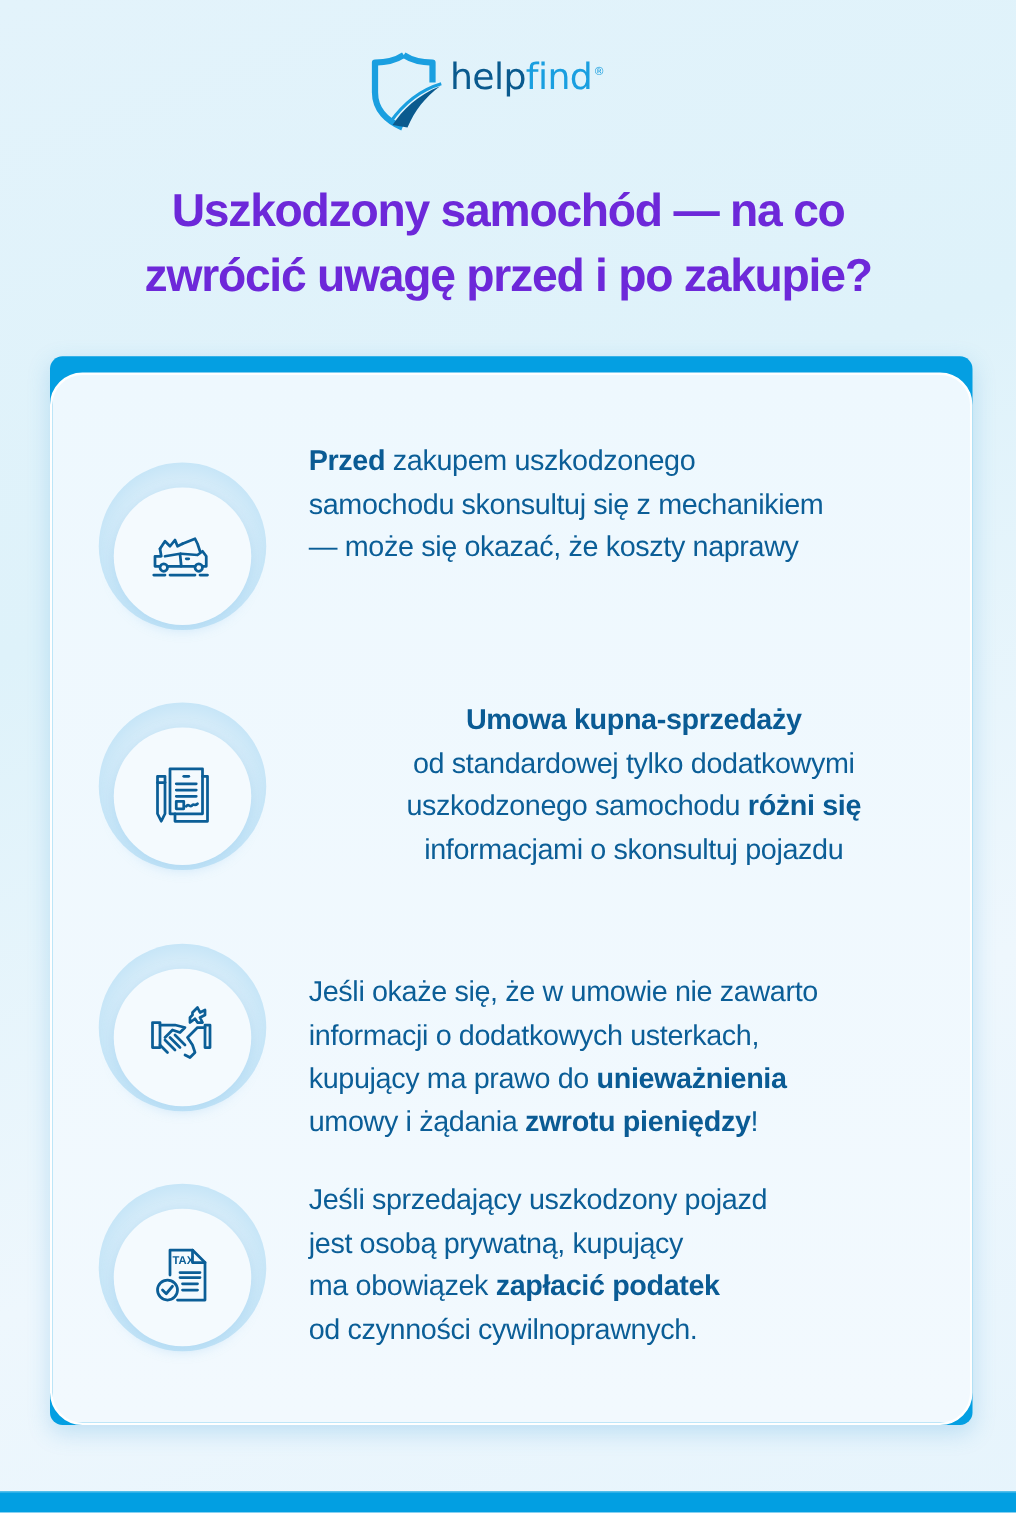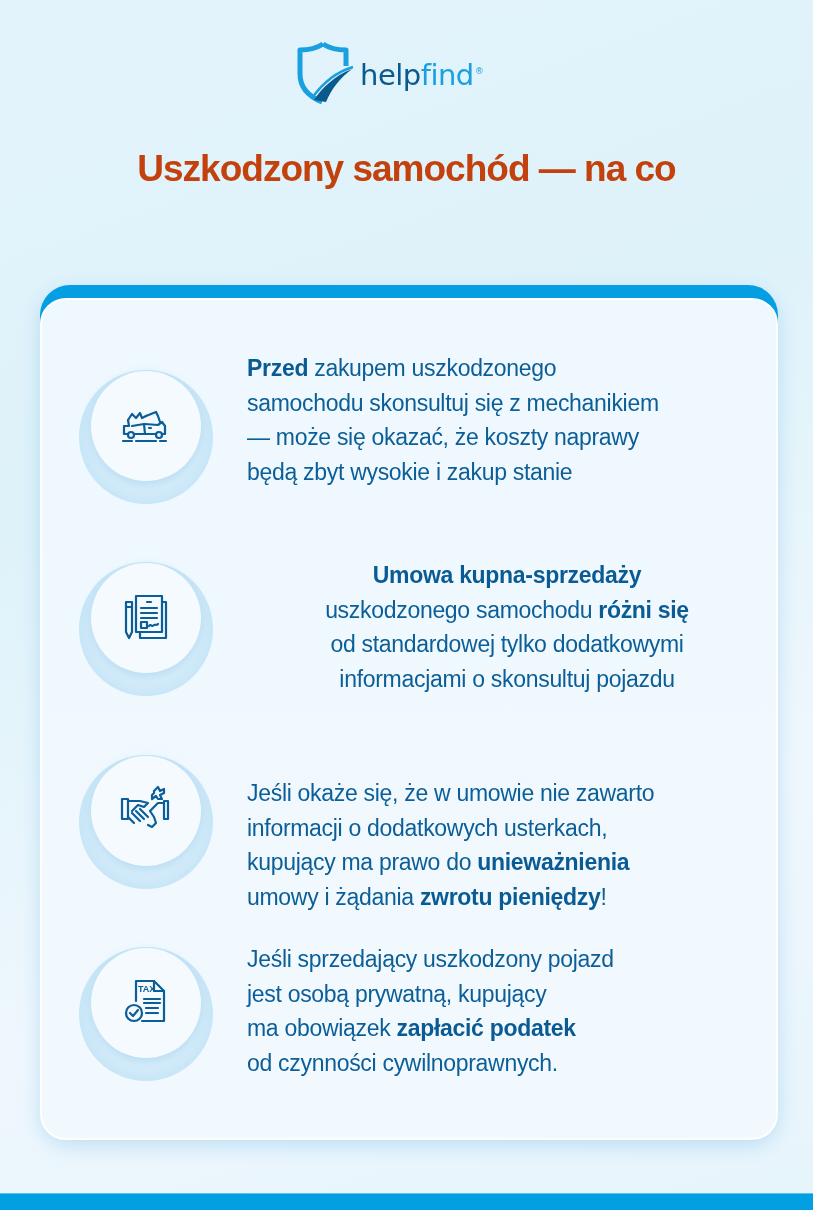--- a/index.html
+++ b/index.html
@@ -5,63 +5,63 @@
   * { box-sizing: border-box; margin: 0; padding: 0; }
   html, body { width: 813px; height: 1210px; overflow: hidden; }
   body {
     font-family: "Liberation Sans", "DejaVu Sans", sans-serif;
     background: linear-gradient(160deg, #e3f3fb 0%, #def2fa 35%, #eef7fd 70%, #e6f4fc 100%);
     position: relative;
     color: #0b5e97;
   }
   .logo {
     position: absolute; left: 292px; top: 40px; height: 66px;
-    display: flex; align-items: center;
+    display: flex; align-items: flex-start;
   }
   .logo svg { width: 62px; height: 66px; }
   .logo-text {
     font-family: "DejaVu Sans", sans-serif;
     font-size: 29px; letter-spacing: -0.5px; margin-left: 6px; margin-top: 4px;
     font-weight: 500;
   }
   .logo-text .help { color: #0a5a8e; }
   .logo-text .find { color: #1a9fe0; }
   .logo-text sup { font-size: 9px; color: #1a9fe0; vertical-align: super; margin-left: 1px; }
 
   .title {
     position: absolute; left: 0; right: 0; top: 143px;
     text-align: center;
     font-family: "Liberation Sans", sans-serif;
     font-weight: 700; font-size: 37px; line-height: 52px;
-    color: #c2410c; letter-spacing: -1px;
+    color: #6d28d9; letter-spacing: -1px;
   }
 
   .card-wrap {
     position: absolute; left: 40px; top: 285px; width: 738px; height: 855px;
-    border-radius: 30px;
+    border-radius: 10px;
     background: #049fe2;
     box-shadow: 0 6px 18px rgba(60,160,220,0.25);
   }
   .card {
     position: absolute; left: 0; top: 13px; right: 0; bottom: 0;
     border-radius: 26px;
     background: linear-gradient(180deg, #eef8fe 0%, #f2f9fe 100%);
     border: 2px solid #ffffff;
   }
 
   .item {
     position: absolute; left: 0; right: 0;
   }
   .icon-ring {
     position: absolute; left: 37px;
     width: 134px; height: 134px; border-radius: 50%;
     background: radial-gradient(circle, #d6ecf9 55%, #c3e4f7 75%, #e8f5fd 100%);
   }
   .icon-inner {
-    position: absolute; left: 12px; top: 1px; width: 110px; height: 110px; border-radius: 50%;
+    position: absolute; left: 12px; top: 20px; width: 110px; height: 110px; border-radius: 50%;
     background: #f4fafe;
     box-shadow: 0 3px 10px rgba(120,190,235,0.35);
     display: flex; align-items: center; justify-content: center;
   }
   .icon-inner svg { width: 56px; height: 56px; }
 
   .text {
     position: absolute; left: 205px; width: 520px;
     font-family: "Liberation Sans", sans-serif;
     font-size: 23px; line-height: 34.5px; color: #0b5e97;
@@ -85,20 +85,21 @@
     <path d="M22 60 C30 48 42 36 60 29 C48 38 40 48 34 62 Z" fill="#0a5a8e"></path>
     <path d="M20 58 C30 44 44 32 61 27" fill="none" stroke="#1a9fe0" stroke-width="2.5"></path>
   </svg>
   <div class="logo-text">
     <span class="help">help</span><span class="find">find</span><sup>®</sup>
   </div>
 </div>
 
 <h1 class="title">
   <span>Uszkodzony samochód — na co</span><br>
+  <span>zwrócić uwagę przed i po zakupie?</span>
 </h1>
 
 <div class="card-wrap">
   <div class="card">
 
     <div class="item" style="top:0;">
       <div class="icon-ring" style="top:70px;">
         <div class="icon-inner">
           <svg viewBox="0 0 56 56" fill="none" stroke="#0b5e97" stroke-width="2.2" stroke-linejoin="round" stroke-linecap="round">
             <path d="M10 22 L14 16 L18 20 L22 15 L24 20 L28 18"></path>
@@ -111,43 +112,42 @@
             <circle cx="41" cy="37" r="3"></circle>
             <path d="M31 30 L33 30"></path>
             <path d="M5 43 L14 43 M18 43 L38 43 M42 43 L48 43"></path>
           </svg>
         </div>
       </div>
       <div class="text" style="top:51px;">
         <div><b>Przed</b><span> zakupem uszkodzonego</span></div>
         <div><span>samochodu skonsultuj się z mechanikiem</span></div>
         <div><span>— może się okazać, że koszty naprawy</span></div>
-        <div><span>będą zbyt wysokie i zakup stanie</span></div>
       </div>
     </div>
 
     <div class="item" style="top:0;">
       <div class="icon-ring" style="top:262px;">
         <div class="icon-inner">
           <svg viewBox="0 0 56 56" fill="none" stroke="#0b5e97" stroke-width="2.2" stroke-linejoin="round" stroke-linecap="round">
             <rect x="18" y="6" width="26" height="36"></rect>
             <path d="M44 12 L48 12 L48 48 L22 48 L22 42"></path>
             <path d="M29 12 L33 12"></path>
             <path d="M23 18 L39 18 M23 23 L39 23 M23 28 L39 28"></path>
             <rect x="23" y="32" width="6" height="6"></rect>
             <path d="M31 36 C33 33 34 38 36 35 C37 34 38 36 40 34"></path>
             <path d="M8 12 L14 12 L14 42 L11 48 L8 42 Z"></path>
             <path d="M8 17 L14 17"></path>
           </svg>
         </div>
       </div>
       <div class="text" style="top:258px;text-align:center;">
         <div><b>Umowa kupna-sprzedaży</b></div>
+        <div><span>od standardowej tylko dodatkowymi</span></div>
         <div><span>uszkodzonego samochodu </span><b>różni się</b></div>
-        <div><span>od standardowej tylko dodatkowymi</span></div>
         <div><span>informacjami o skonsultuj pojazdu</span></div>
       </div>
     </div>
 
     <div class="item" style="top:0;">
       <div class="icon-ring" style="top:455px;">
         <div class="icon-inner">
           <svg viewBox="0 0 56 56" fill="none" stroke="#0b5e97" stroke-width="2.2" stroke-linejoin="round" stroke-linecap="round">
             <path d="M4 16 L10 16 L10 36 L4 36 Z"></path>
             <path d="M10 18 L22 18 L30 20 L26 24 L20 22 L14 28"></path>

